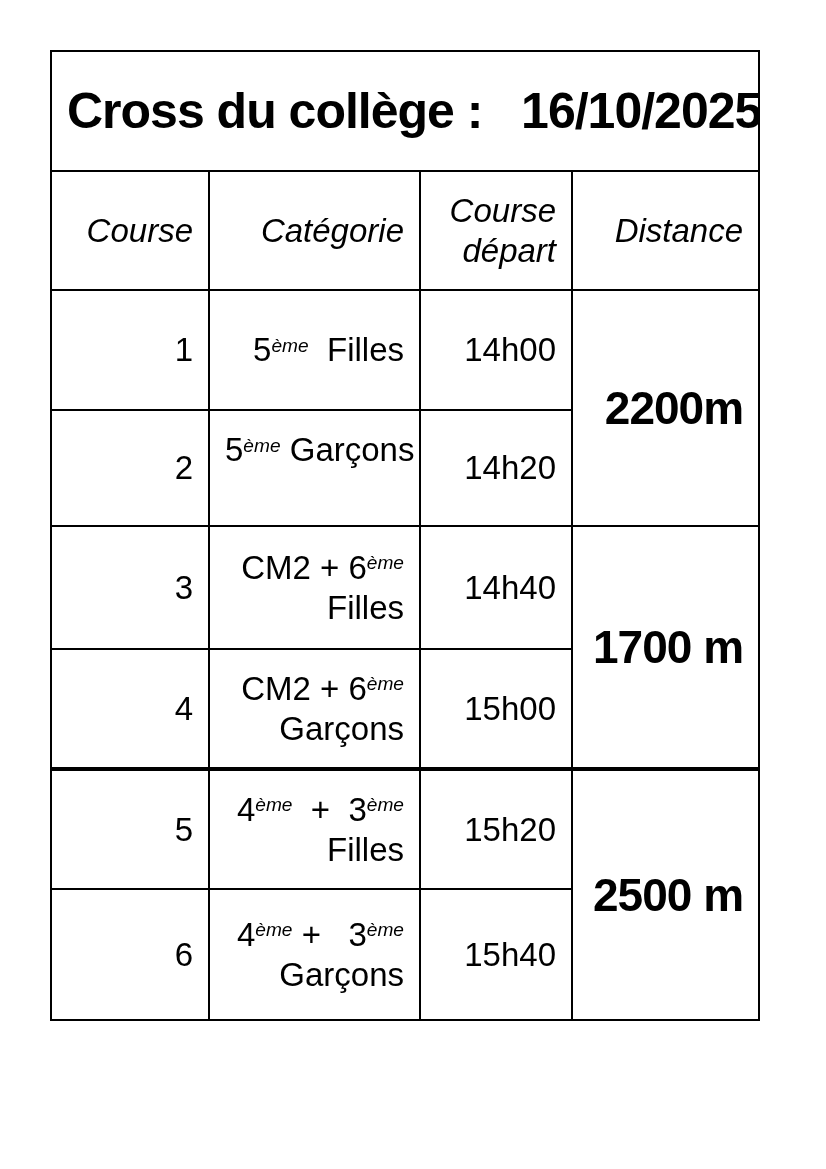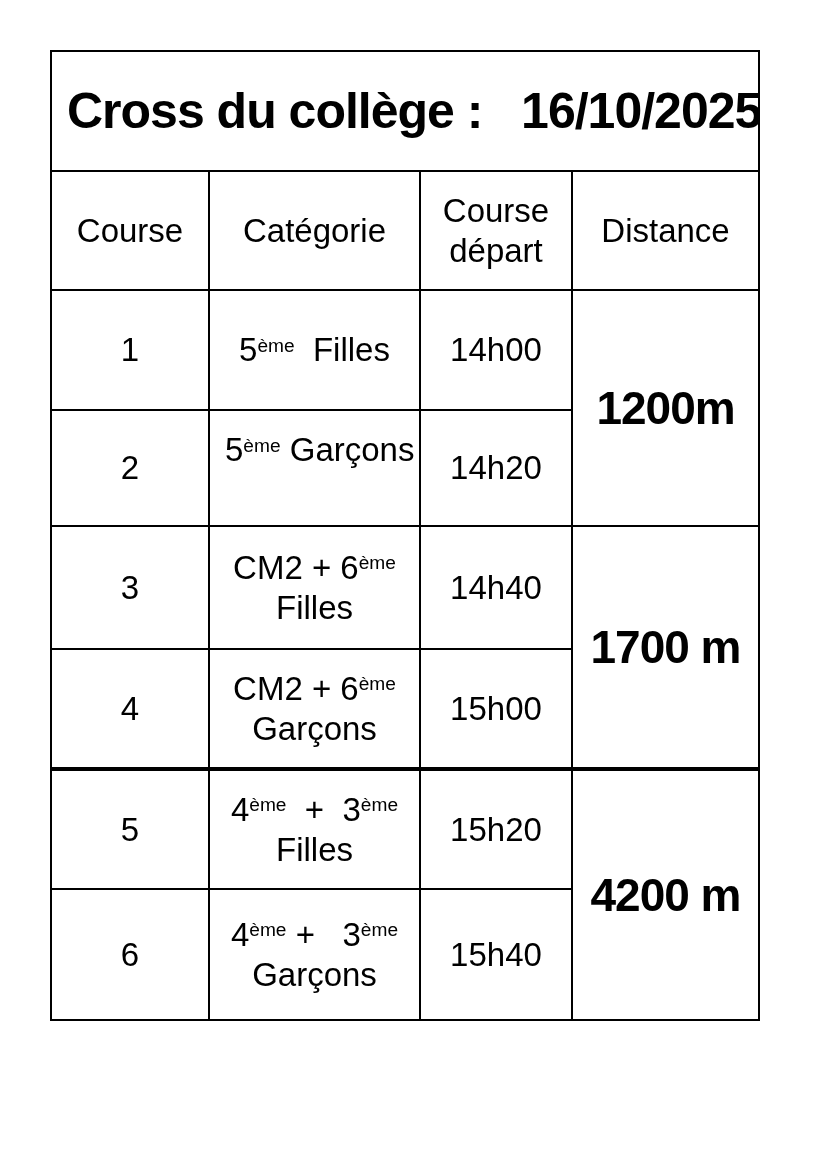--- a/index.html
+++ b/index.html
@@ -17,31 +17,31 @@
     border-collapse: collapse;
     table-layout: fixed;
   }
   col.c-course   { width: 158px; }
   col.c-category { width: 211px; }
   col.c-time     { width: 152px; }
   col.c-distance { width: 187px; }
 
   td, th {
     border: 2px solid #000000;
-    text-align: center;
+    text-align: right;
     vertical-align: middle;
     font-weight: normal;
     font-size: 33px;
     line-height: 40px;
     padding: 15px;
     overflow: hidden;
   }
 
   tr.row-title  { height: 120px; }
-  tr.row-header { height: 119px; }
+  tr.row-header { height: 119px; font-style: italic; }
   tr.row-1 { height: 120px; }
   tr.row-2 { height: 116px; }
   tr.row-3 { height: 123px; }
   tr.row-4 { height: 120px; }
   tr.row-5 { height: 120px; }
   tr.row-6 { height: 131px; }
 
   .title-cell {
     font-size: 50px;
     font-weight: bold;
@@ -56,20 +56,21 @@
   }
 
   .cat-line { white-space: pre; line-height: 40px; }
 
   sup {
     font-size: 0.58em;
     line-height: 0;
     vertical-align: baseline;
     position: relative;
     top: -0.48em;
+    font-style: italic;
   }
 
   
   tr.row-5 td { border-top-width: 4px; }
 
   
   .raise { position: relative; top: -18px; }
 </style>
 </head>
 <body>
@@ -94,21 +95,21 @@
       <th>Course départ</th>
       <th>Distance</th>
     </tr>
 
     <tr class="row-1">
       <td>1</td>
       <td>
             <div class="cat-line">5<sup>ème</sup>  Filles</div>
           </td>
       <td>14h00</td>
-      <td class="distance-cell" rowspan="2">1200m</td>
+      <td class="distance-cell" rowspan="2">2200m</td>
     </tr>
 
     <tr class="row-2">
       <td>2</td>
       <td>
             <div class="raise">
               <div class="cat-line">5<sup>ème</sup> Garçons</div>
             </div>
           </td>
       <td>14h20</td>
@@ -133,21 +134,21 @@
       <td>15h00</td>
     </tr>
 
     <tr class="row-5">
       <td>5</td>
       <td>
             <div class="cat-line">4<sup>ème</sup>  +  3<sup>ème</sup></div>
             <div class="cat-line">Filles</div>
           </td>
       <td>15h20</td>
-      <td class="distance-cell" rowspan="2">4200 m</td>
+      <td class="distance-cell" rowspan="2">2500 m</td>
     </tr>
 
     <tr class="row-6">
       <td>6</td>
       <td>
             <div class="cat-line">4<sup>ème</sup> +   3<sup>ème</sup></div>
             <div class="cat-line">Garçons</div>
           </td>
       <td>15h40</td>
     </tr>

